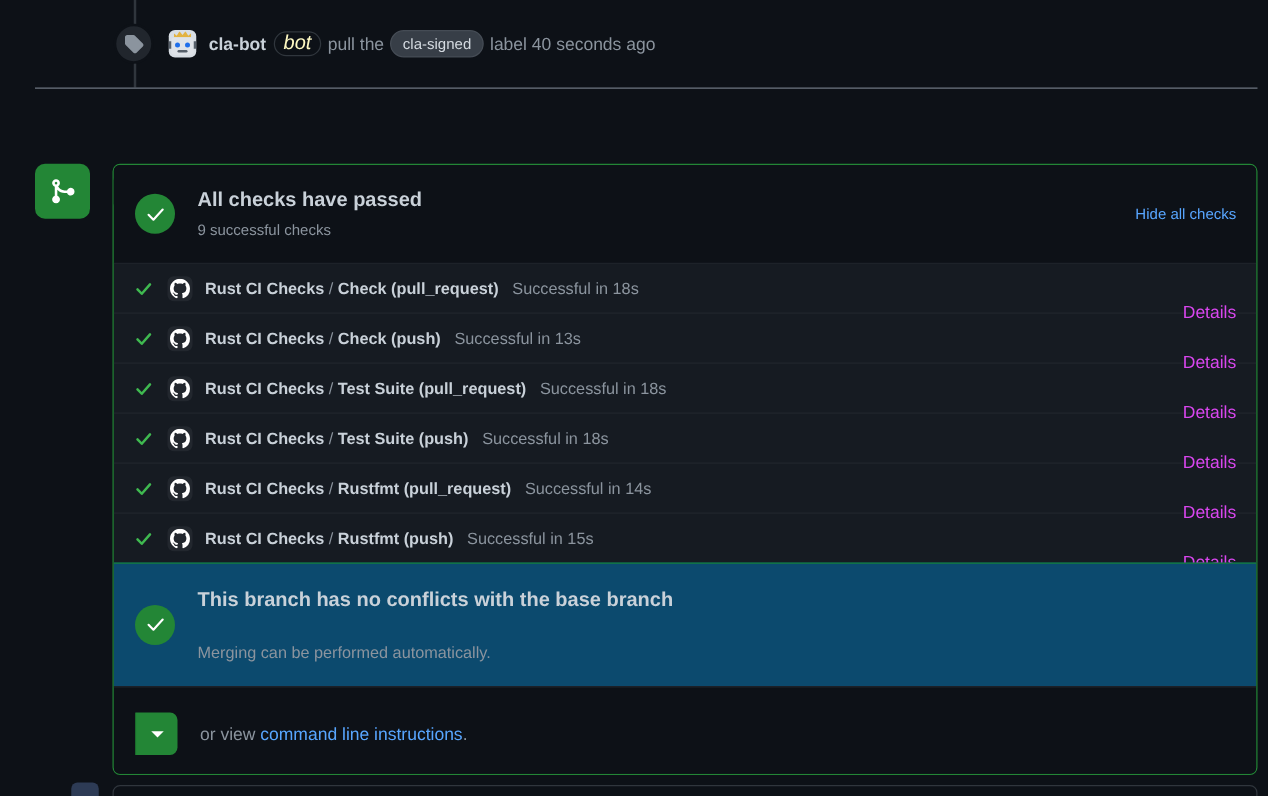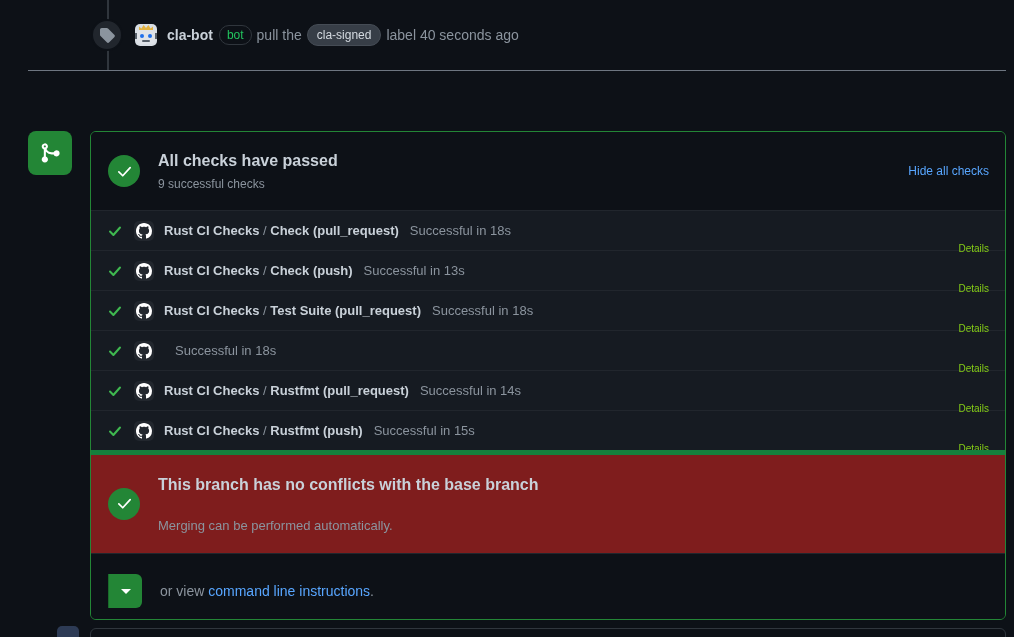--- a/index.html
+++ b/index.html
@@ -63,21 +63,21 @@
 
   .event-text {
     margin-left: 10px; font-size: 14px; color: #8b949e;
     display: flex; align-items: center; white-space: nowrap;
   }
   .actor { color: #c9d1d9; font-weight: bold; }
   .bot-pill {
     display: inline-flex; align-items: center; justify-content: center;
     margin-left: 6px; padding: 0 7px; height: 20px;
     border: 1px solid #30363d; border-radius: 10px;
-    font-size: 12px; color: #22c55e;
+    font-size: 16px; color: #fef9c3; font-style: italic;
   }
   .gap { display: inline-block; width: 5px; }
   .label-pill {
     display: inline-flex; align-items: center; justify-content: center;
     padding: 0 9px; height: 22px; border-radius: 11px;
     background: #373e47; color: #d4dae0; font-size: 12px;
     border: 1px solid #454c55;
   }
 
   .divider {
@@ -147,28 +147,28 @@
   .gh-logo {
     width: 20px; height: 20px; border-radius: 5px; flex: 0 0 auto;
     background: #22272e; display: flex; align-items: center; justify-content: center;
     margin-right: 10px;
   }
   .gh-logo svg { width: 16px; height: 16px; fill: #ffffff; }
   .check-name { font-size: 13px; color: #8b949e; white-space: nowrap; }
   .check-name b { color: #c9d1d9; font-weight: bold; }
   .check-status { font-size: 13px; color: #8b949e; margin-left: 11px; white-space: nowrap; }
   .details-link {
-    margin-left: auto; font-size: 10px; color: #84cc16;
+    margin-left: auto; font-size: 14px; color: #d946ef;
     text-decoration: none; cursor: pointer; margin-top: 36px;
   }
 
   
   .conflicts {
     display: flex; align-items: center; padding: 20px 16px 20px 17px;
-    background: #7f1d1d; border-top: 5px solid #15803d;
+    background: #0c4a6e; border-top: 1px solid #15803d;
   }
   .conflicts .txt { margin-left: 18px; }
   .conf-title { font-size: 16px; font-weight: bold; color: #c9d1d9; line-height: 1.3; }
   .conf-sub { font-size: 13px; color: #8b949e; margin-top: 22px; }
 
   
   .merge-action {
     display: flex; align-items: center;
     padding: 0 16px 0 17px; height: 76px;
     background: #0d1117; border-top: 1px solid #21262d;
@@ -312,20 +312,21 @@
 
       <div class="check-row">
         <span class="row-check"><svg viewBox="0 0 16 16">
               <polyline points="3,8.5 6.4,12 13,4.5"></polyline>
             </svg></span>
         <span class="gh-logo">
             <svg viewBox="0 0 16 16">
               <path d="M8 0C3.58 0 0 3.58 0 8c0 3.54 2.29 6.53 5.47 7.59.4.07.55-.17.55-.38 0-.19-.01-.82-.01-1.49-2.01.37-2.53-.49-2.69-.94-.09-.23-.48-.94-.82-1.13-.28-.15-.68-.52-.01-.53.63-.01 1.08.58 1.23.82.72 1.21 1.87.87 2.33.66.07-.52.28-.87.51-1.07-1.78-.2-3.64-.89-3.64-3.95 0-.87.31-1.59.82-2.15-.08-.2-.36-1.02.08-2.12 0 0 .67-.21 2.2.82.64-.18 1.32-.27 2-.27.68 0 1.36.09 2 .27 1.53-1.04 2.2-.82 2.2-.82.44 1.1.16 1.92.08 2.12.51.56.82 1.27.82 2.15 0 3.07-1.87 3.75-3.65 3.95.29.25.54.73.54 1.48 0 1.07-.01 1.93-.01 2.2 0 .21.15.46.55.38A8.01 8.01 0 0016 8c0-4.42-3.58-8-8-8z"></path>
             </svg>
           </span>
+        <span class="check-name"><b>Rust CI Checks</b> <span>/</span> <b>Test Suite (push)</b></span>
         <span class="check-status">Successful in 18s</span>
         <a class="details-link">Details</a>
       </div>
 
       <div class="check-row">
         <span class="row-check"><svg viewBox="0 0 16 16">
               <polyline points="3,8.5 6.4,12 13,4.5"></polyline>
             </svg></span>
         <span class="gh-logo">
             <svg viewBox="0 0 16 16">

